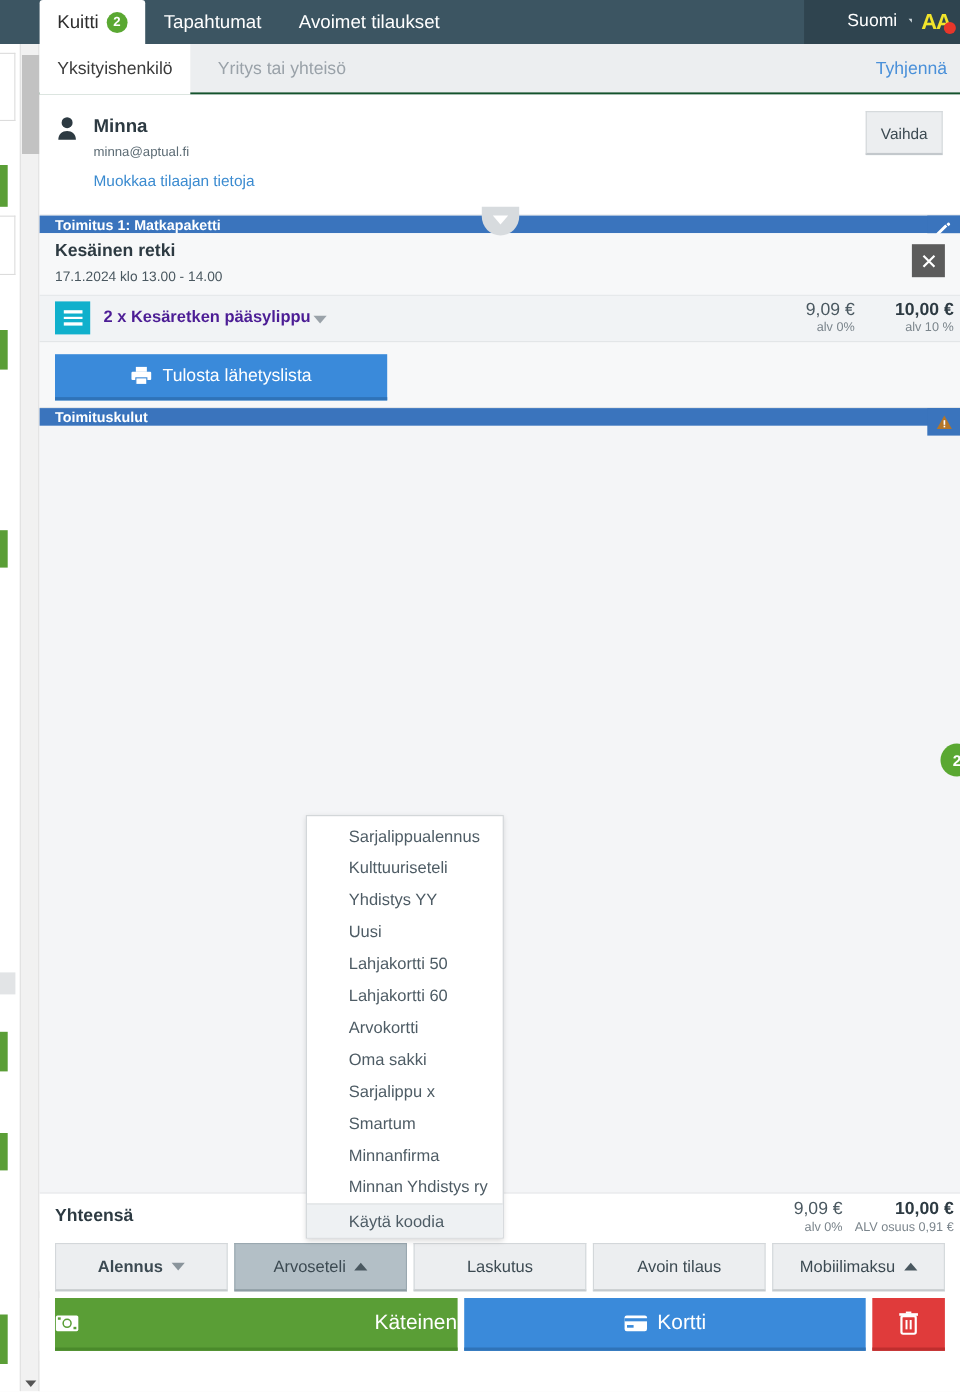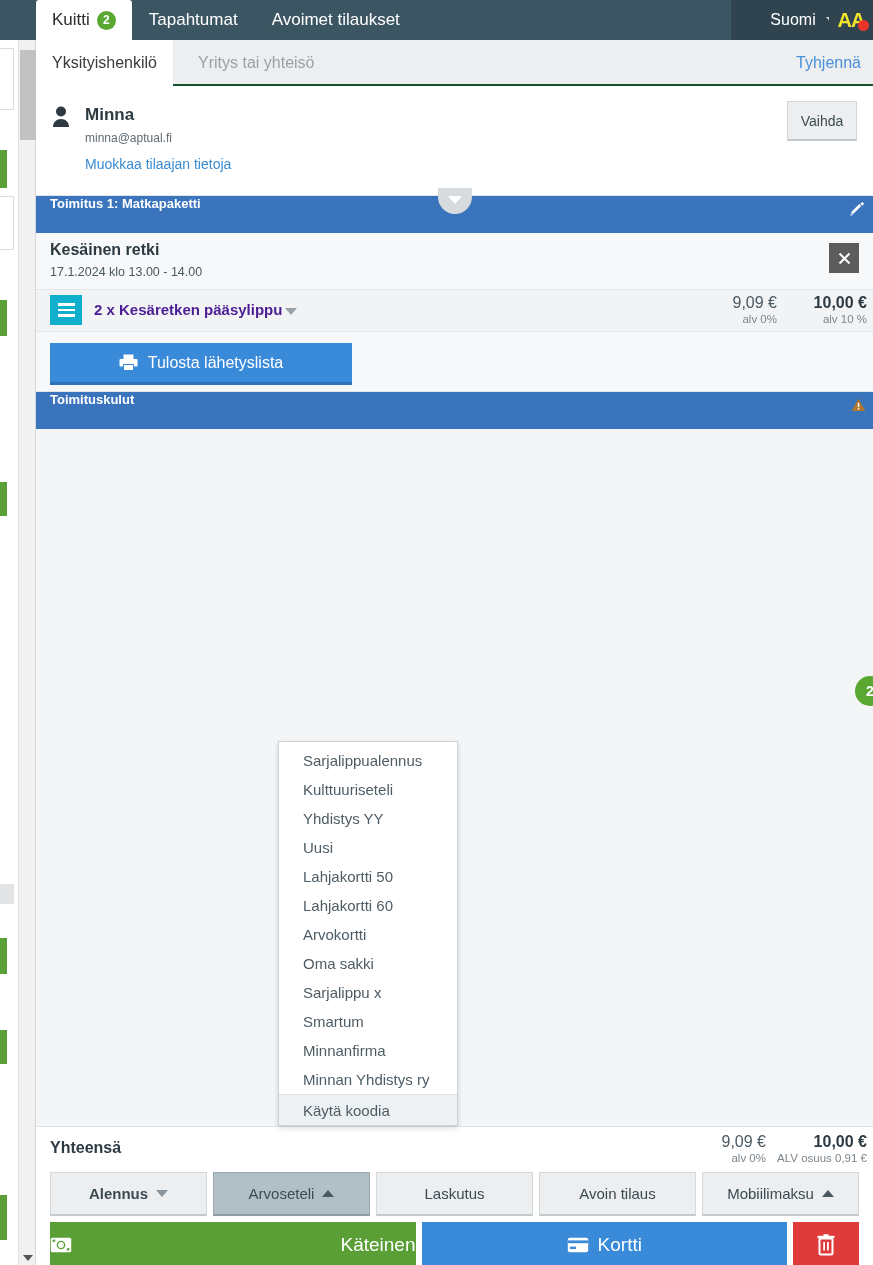--- a/index.html
+++ b/index.html
@@ -54,21 +54,21 @@
   .cust .person-icon { position:absolute; left:16px; top:20px; width:18px; height:22px; }
   .cust .cname { position:absolute; left:49px; top:19px; font-size:17px; font-weight:bold; color:#2d3a42; }
   .cust .cmail { position:absolute; left:49px; top:45px; font-size:12px; color:#5c6b74; }
   .cust .cedit { position:absolute; left:49px; top:70px; font-size:14px; color:#3b8bd0; cursor:pointer; }
   .vaihda { position:absolute; right:16px; top:15px; width:70px; height:40px; background:#eceef0; border:1px solid #d3d7da; border-bottom:2px solid #c3c8cc; color:#3c4a52; font-size:14px; display:flex; align-items:center; justify-content:center; cursor:pointer; }
 
   .expander { position:absolute; left:50%; transform:translateX(-50%); top:148px; width:34px; height:26px; border-radius:0 0 18px 18px; background:#d7dbde; display:flex; align-items:flex-start; justify-content:center; padding-top:4px; z-index:12; cursor:pointer; }
   .chev-down { width:0;height:0;border-left:7px solid transparent;border-right:7px solid transparent;border-top:8px solid #ffffff; margin-top:4px;}
 
   
-  .sec-head { position:relative; height:37px; background:#3a74bd; display:flex; align-items:flex-start; padding-left:14px; }
+  .sec-head { position:relative; height:16px; background:#3a74bd; display:flex; align-items:center; padding-left:14px; }
   .sec-head .sh-title { color:#ffffff; font-size:13px; font-weight:bold; }
   .sec-head .edit-btn { position:absolute; right:0; top:0; width:30px; height:25px; background:#3a74bd; display:flex; align-items:center; justify-content:center; cursor:pointer; }
 
   
   .trip { position:relative; height:57px; background:#f7f8f9; border-bottom:1px solid #e3e6e8; padding:8px 0 0 14px; }
   .trip .t-title { font-size:16px; font-weight:bold; color:#2d3a42; }
   .trip .t-time { margin-top:6px; font-size:12.5px; color:#4a5860; }
   .trip .x-btn { position:absolute; right:14px; top:10px; width:30px; height:30px; background:#5c5c5c; color:#fff; display:flex; align-items:center; justify-content:center; font-size:15px; cursor:pointer; }
 
   
@@ -109,21 +109,21 @@
   .caret-up { width:0;height:0;border-left:6px solid transparent;border-right:6px solid transparent;border-bottom:7px solid #4a5860; }
 
   
   .payrow { position:relative; height:48px; background:#ffffff; display:flex; gap:6px; padding:0 14px 0 14px; margin-top:6px; }
   .pay-cash { flex:1.02; background:#5a9e36; border-bottom:3px solid #4a8a2b; color:#fff; font-size:19px; display:flex; align-items:center; justify-content:space-between; gap:9px; cursor:pointer; }
   .pay-card { flex:1.02; background:#3a8ada; border-bottom:3px solid #2f73b8; color:#fff; font-size:19px; display:flex; align-items:center; justify-content:center; gap:9px; cursor:pointer; }
   .pay-del { width:66px; background:#e03b3b; border-bottom:3px solid #bf2e2e; display:flex; align-items:center; justify-content:center; cursor:pointer; }
 
   
   .dd-menu { position:absolute; left:278px; top:741px; width:180px; background:#ffffff; border:1px solid #cfd3d6; box-shadow:0 2px 5px rgba(0,0,0,.15); z-index:40; padding:4px 0 0 0; }
-  .dd-item { height:29px; display:flex; align-items:center; padding-left:24px; font-size:15px; color:#4e5c65; cursor:pointer; }
+  .dd-item { height:29px; display:flex; align-items:center; padding-left:38px; font-size:15px; color:#4e5c65; cursor:pointer; }
   .dd-item.sep { border-top:1px solid #dcdfe2; background:#eef1f3; height:31px; }
 </style>
 </head>
 <body>
 
 <div id="app">
 
   <div class="under-left">
     <div class="ul-topbar"></div>
     <div class="ul-card" style="top:48px;height:62px;"></div>

